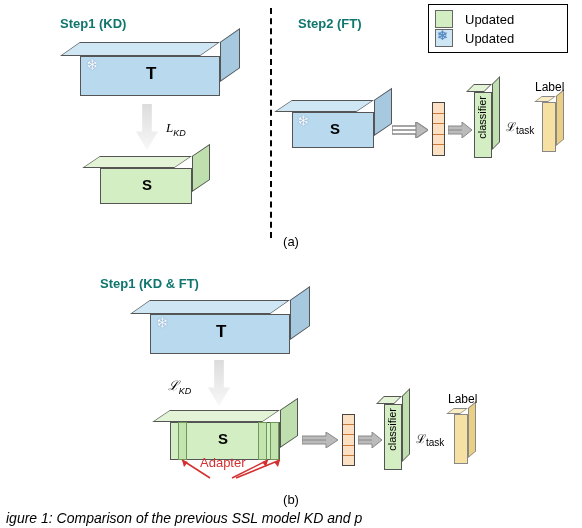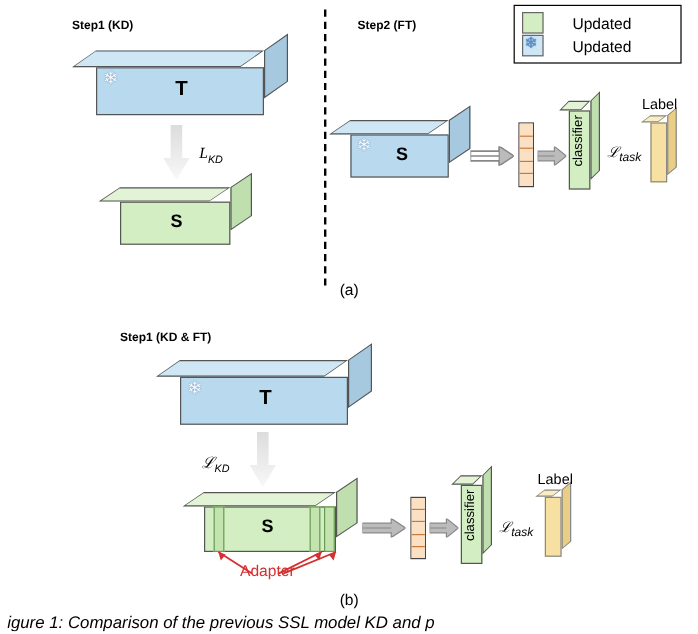--- a/index.html
+++ b/index.html
@@ -1,25 +1,25 @@
 <!DOCTYPE html>
 <html><head>
 <meta charset="utf-8">
 <style>
   *{box-sizing:border-box;margin:0;padding:0;font-family:"Segoe UI",Arial,sans-serif}
   body{width:582px;height:528px;background:#fff;position:relative;overflow:hidden}
 
   
-  .step-title{font-size:10px;font-weight:700;color:#000000}
+  .step-title{font-size:13px;font-weight:700;color:#0f766e}
   .caption{font-size:14px;font-style:italic;color:#000}
   .sublabel{font-size:13px;color:#000;text-align:center}
 
   
   .legend{position:absolute;top:4px;right:14px;width:140px;border:1px solid #000;padding:4px 6px;font-size:13px}
-  .legend-row{display:flex;align-items:center;gap:24px;margin:1px 0}
+  .legend-row{display:flex;align-items:center;gap:12px;margin:1px 0}
   .legend-sw{width:18px;height:18px;border:1px solid #666}
   .sw-green{background:#d2eec2}
   .sw-blue{background:#cfe7f5}
 
   
   .dashed{position:absolute;top:8px;left:270px;height:230px;border-left:2px dashed #000}
 
   
   .block{position:absolute}
   .block .face{position:absolute;border:1px solid #555}
@@ -48,21 +48,21 @@
 
   
   .labslab{position:absolute}
   .labslab .f{position:absolute;border:1px solid #888}
 
   
   .adapter-lbl{position:absolute;color:#d43030;font-size:13px}
   .adapter-line{position:absolute;stroke:#d43030;stroke-width:1.5;fill:none}
 
   
-  .loss{position:absolute;font-size:12px;font-style:italic}
+  .loss{position:absolute;font-size:12px;}
 </style>
 </head>
 <body>
 
 <div class="legend">
   <div class="legend-row">
     <span class="legend-sw sw-green"></span>
     <span>Updated</span>
   </div>
   <div class="legend-row">
@@ -174,21 +174,21 @@
 </div>
 
 <svg style="position:absolute;left:170px;top:458px;width:140px;height:26px;overflow:visible">
   <path class="adapter-line" d="M12 2 L40 20"></path>
   <path class="adapter-line" d="M98 2 L62 20"></path>
   <path class="adapter-line" d="M110 2 L66 20"></path>
   <polygon points="12,2 18,4 14,9" fill="#d43030"></polygon>
   <polygon points="98,2 92,4 96,9" fill="#d43030"></polygon>
   <polygon points="110,2 104,4 108,9" fill="#d43030"></polygon>
 </svg>
-<span class="adapter-lbl" style="left:200px;top:468px">Adapter</span>
+<span class="adapter-lbl" style="left:200px;top:455px">Adapter</span>
 
 <div class="dbl-arrow" style="left:302px;top:432px">
   <svg viewBox="0 0 36 16">
       <path d="M0 4 H24 L24 0 L36 8 L24 16 L24 12 H0 Z" fill="#bbb" stroke="#888"></path>
       <line x1="0" y1="8" x2="24" y2="8" stroke="#888"></line>
     </svg>
 </div>
 
 <div class="featv" style="left:342px;top:414px;height:52px">
   <div></div>

